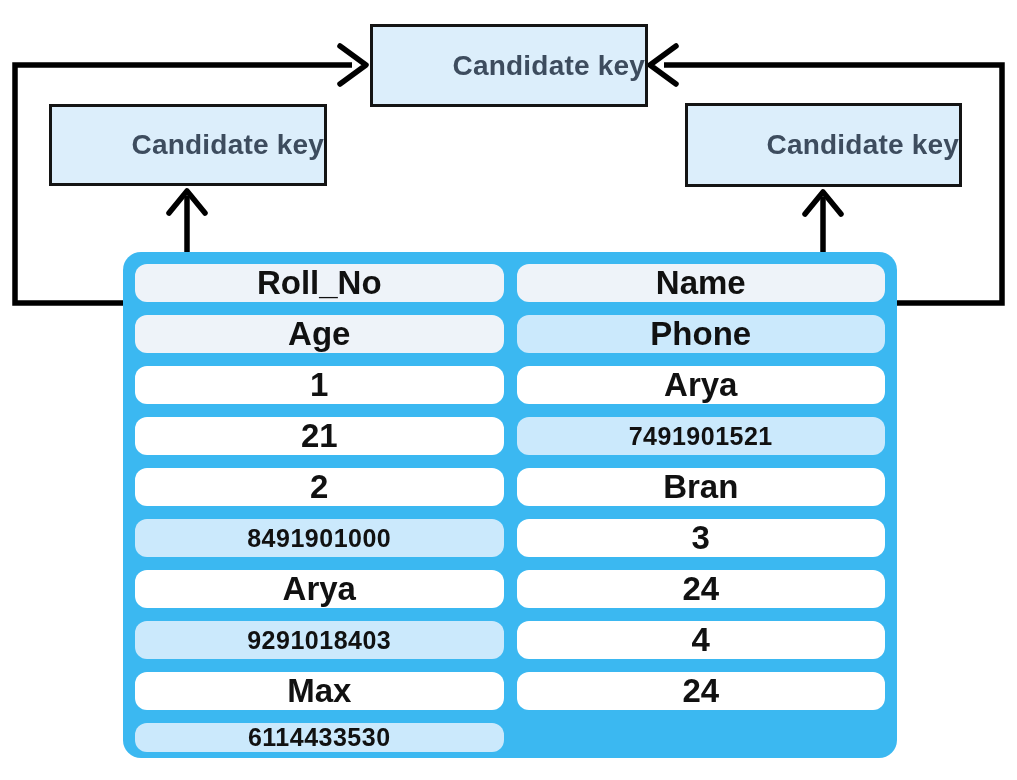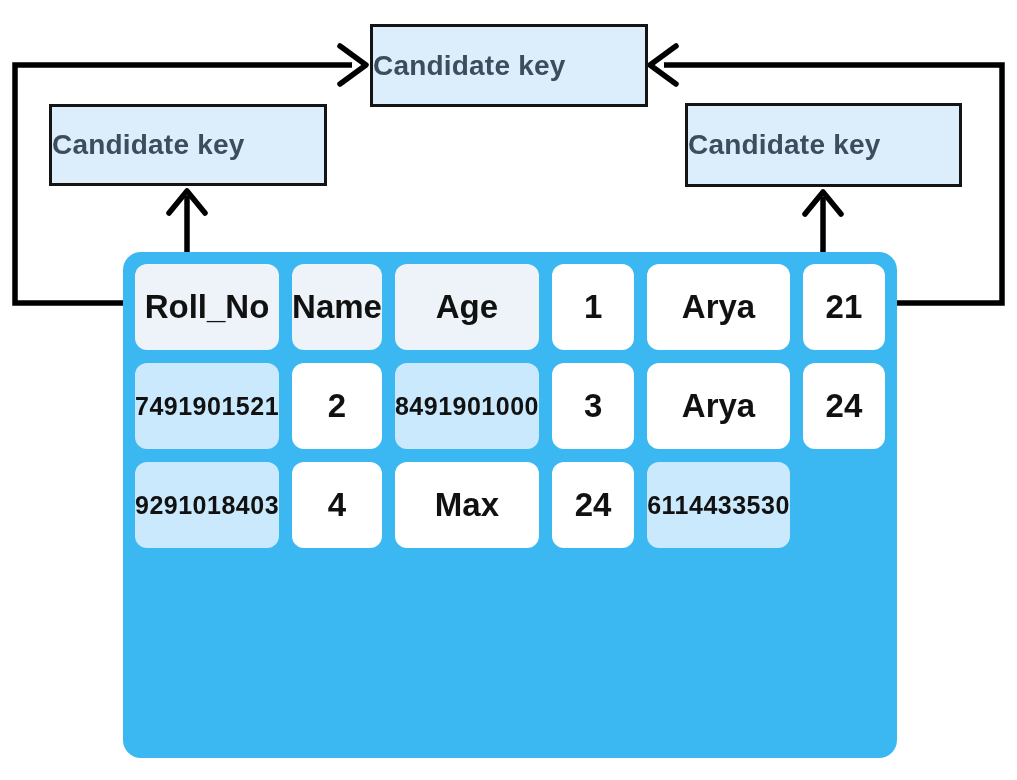--- a/index.html
+++ b/index.html
@@ -22,39 +22,39 @@
     overflow:hidden;
   }
   .arrows{position:absolute;left:0;top:0;width:1017px;height:780px;}
   .arrows path{fill:none;stroke:var(--line);stroke-width:5.5;}
   .arrows path.chev{stroke-linecap:round;stroke-linejoin:round;}
 
   .key-box{
     position:absolute;
     background:var(--box-fill);
     border:3px solid var(--box-border);
-    display:flex;align-items:center;justify-content:flex-start;
+    display:flex;align-items:center;justify-content:flex-end;
     color:var(--box-text);
     font-size:28px;font-weight:bold;
     letter-spacing:0.2px;
     box-sizing:border-box;
   }
   .key-box.top{left:370px;top:24px;width:278px;height:83px;}
   .key-box.left{left:49px;top:104px;width:278px;height:82px;}
   .key-box.right{left:685px;top:103px;width:277px;height:84px;}
 
   .table{
     position:absolute;
     left:123px;top:252px;width:774px;height:506px;
     background:var(--cyan);
     border-radius:18px;
     box-sizing:border-box;
     padding:12px;
     display:grid;
-    grid-template-columns:repeat(6,1fr);
+    grid-template-columns:repeat(2,1fr);
     grid-template-rows:repeat(5,1fr);
     gap:13px;
   }
   .cell{
     border-radius:12px;
     display:flex;align-items:center;justify-content:center;
     color:var(--cell-text);
     font-weight:bold;
     background:#ffffff;
     font-size:33px;
@@ -91,27 +91,29 @@
   </div>
   <div class="key-box right">
     <span>Candidate key</span>
   </div>
 
   <div class="table">
 
     <div class="cell header">Roll_No</div>
     <div class="cell header">Name</div>
     <div class="cell header">Age</div>
+    <div class="cell header phone">Phone</div>
 
     <div class="cell">1</div>
     <div class="cell">Arya</div>
     <div class="cell">21</div>
     <div class="cell phone-data">7491901521</div>
 
     <div class="cell">2</div>
+    <div class="cell">Bran</div>
     <div class="cell phone-data">8491901000</div>
 
     <div class="cell">3</div>
     <div class="cell">Arya</div>
     <div class="cell">24</div>
     <div class="cell phone-data">9291018403</div>
 
     <div class="cell">4</div>
     <div class="cell">Max</div>
     <div class="cell">24</div>

